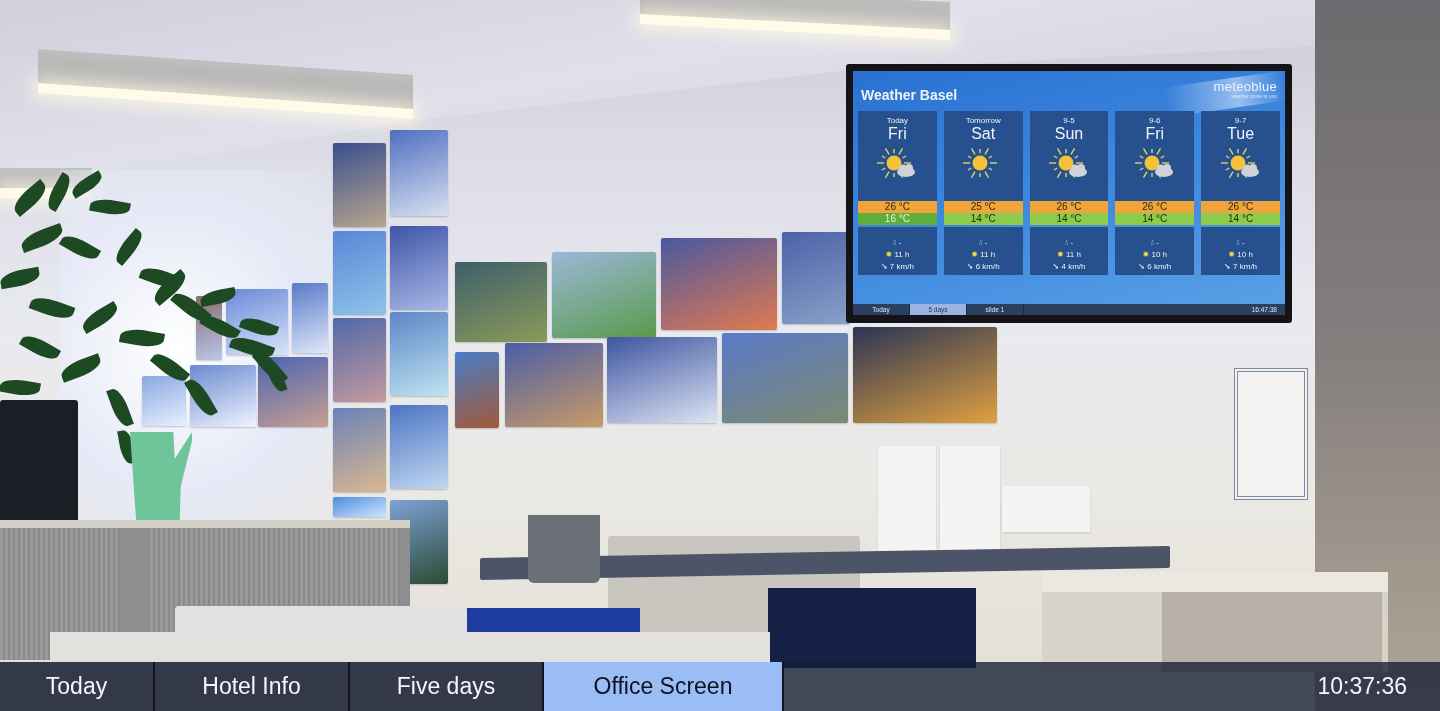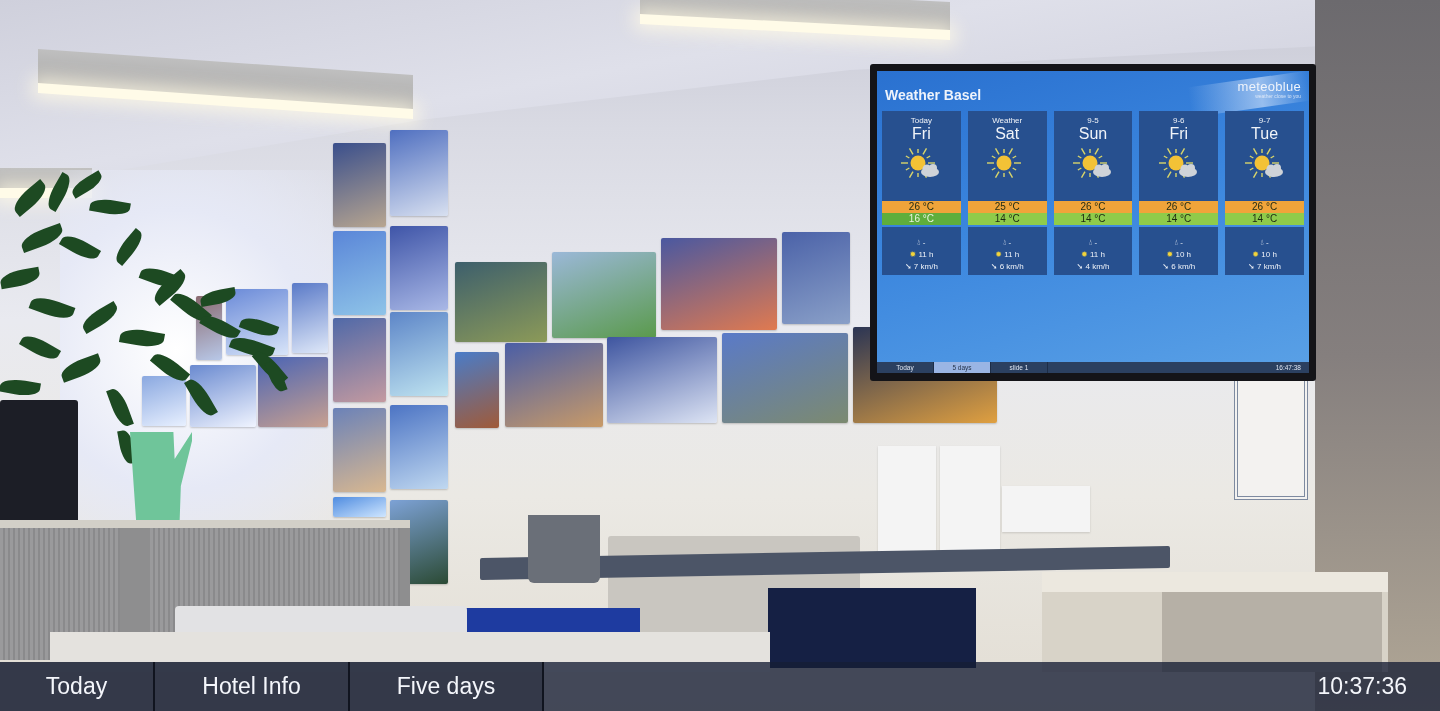--- a/index.html
+++ b/index.html
@@ -40,21 +40,21 @@
   .counter .inside { position: absolute; left: 120px; top: 20px; width: 220px; height: 80px; background: #b6b0a6; }
   .printer { position: absolute; left: 175px; top: 606px; width: 292px; height: 52px; background: #e2e2e4; border-radius: 4px; }
   .box-blue { position: absolute; left: 440px; top: 608px; width: 200px; height: 40px; background: #1e3ba0; }
   .pencup { position: absolute; left: 528px; top: 515px; width: 72px; height: 68px; background: #6a6f78; border-radius: 0 0 6px 6px; }
   .low-wall { position: absolute; left: 50px; top: 632px; width: 720px; height: 40px; background: #e4e2de; }
   .paper { position: absolute; background: #f4f4f4; box-shadow: 0 1px 2px rgba(0,0,0,.15); }
   .cert { position: absolute; left: 1234px; top: 368px; width: 74px; height: 132px; background: #f3f2f0;
     border: 4px solid #7d8aa0; border-style: double; }
 
   
-  #tv { position: absolute; left: 870px; top: 64px; width: 446px; height: 317px; background: #141418; border-radius: 3px; padding: 7px 7px 8px 7px; }
+  #tv { position: absolute; left: 846px; top: 64px; width: 446px; height: 259px; background: #141418; border-radius: 3px; padding: 7px 7px 8px 7px; }
   #tv-screen { position: relative; width: 100%; height: 100%; overflow: hidden;
     background: linear-gradient(165deg, #2a71d0 0%, #3b86de 45%, #5aa1e6 100%); }
   #tv-screen .streak { position: absolute; right: 0; top: 8px; width: 120px; height: 30px;
     background: linear-gradient(90deg, rgba(255,255,255,0) 0%, rgba(230,240,255,.55) 60%, rgba(255,255,255,0) 100%); transform: rotate(-8deg); }
   .wx-title { position: absolute; left: 8px; top: 16px; font-size: 14px; font-weight: bold; color: #eef3fb; }
   .wx-logo { position: absolute; right: 8px; top: 8px; text-align: right; color: #eef3fb; }
   .wx-logo .brand { font-size: 13px; letter-spacing: .3px; }
   .wx-logo .tag { font-size: 5px; opacity: .8; margin-top: -1px; }
   .wx-cards { position: absolute; left: 5px; top: 40px; right: 5px; display: flex; gap: 7px; }
   .wx-card { flex: 1; height: 164px; display: flex; flex-direction: column; }
@@ -213,21 +213,21 @@
       <div class="tmax" style="background:#f0a43a">26 °C</div>
       <div class="tmin" style="background:#5fae3c;color:#e8f4e0">16 °C</div>
       <div class="foot">
         <div><span>💧︎</span> <span>-</span></div>
         <div><span style="color:#f3d43a">✹</span> <span>11 h</span></div>
         <div><span>➘</span> <span>7 km/h</span></div>
       </div>
           </div>
           <div class="wx-card">
       <div class="head">
-        <div class="sub">Weather</div>
+        <div class="sub">Tomorrow</div>
         <div class="day">Sat</div>
         <div class="icon"><svg viewBox="0 0 46 40" width="46" height="40">
                   <line x1="30" y1="18" x2="37" y2="18" stroke="#d9d56a" stroke-width="1.4"></line>
                   <line x1="28.66025403784439" y1="23" x2="32.124355652982146" y2="25" stroke="#d9d56a" stroke-width="1.4"></line>
                   <line x1="25" y1="26.660254037844386" x2="28.5" y2="32.722431864335455" stroke="#d9d56a" stroke-width="1.4"></line>
                   <line x1="20" y1="28" x2="20" y2="32" stroke="#d9d56a" stroke-width="1.4"></line>
                   <line x1="15.000000000000002" y1="26.66025403784439" x2="11.500000000000004" y2="32.72243186433546" stroke="#d9d56a" stroke-width="1.4"></line>
                   <line x1="11.339745962155613" y1="23" x2="7.875644347017857" y2="25" stroke="#d9d56a" stroke-width="1.4"></line>
                   <line x1="10" y1="18" x2="3" y2="18.000000000000004" stroke="#d9d56a" stroke-width="1.4"></line>
                   <line x1="11.339745962155611" y1="13.000000000000004" x2="7.875644347017857" y2="11.000000000000004" stroke="#d9d56a" stroke-width="1.4"></line>
@@ -353,14 +353,15 @@
         <div class="clock">16:47:38</div>
       </div>
     </div>
   </div>
 </div>
 
 <div id="navbar">
   <div class="nav-tab" style="width:155px;">Today</div>
   <div class="nav-tab" style="width:195px;">Hotel Info</div>
   <div class="nav-tab" style="width:194px;">Five days</div>
+  <div class="nav-tab active" style="width:240px;">Office Screen</div>
   <div class="nav-clock">10:37:36</div>
 </div>
 
 </body></html>

